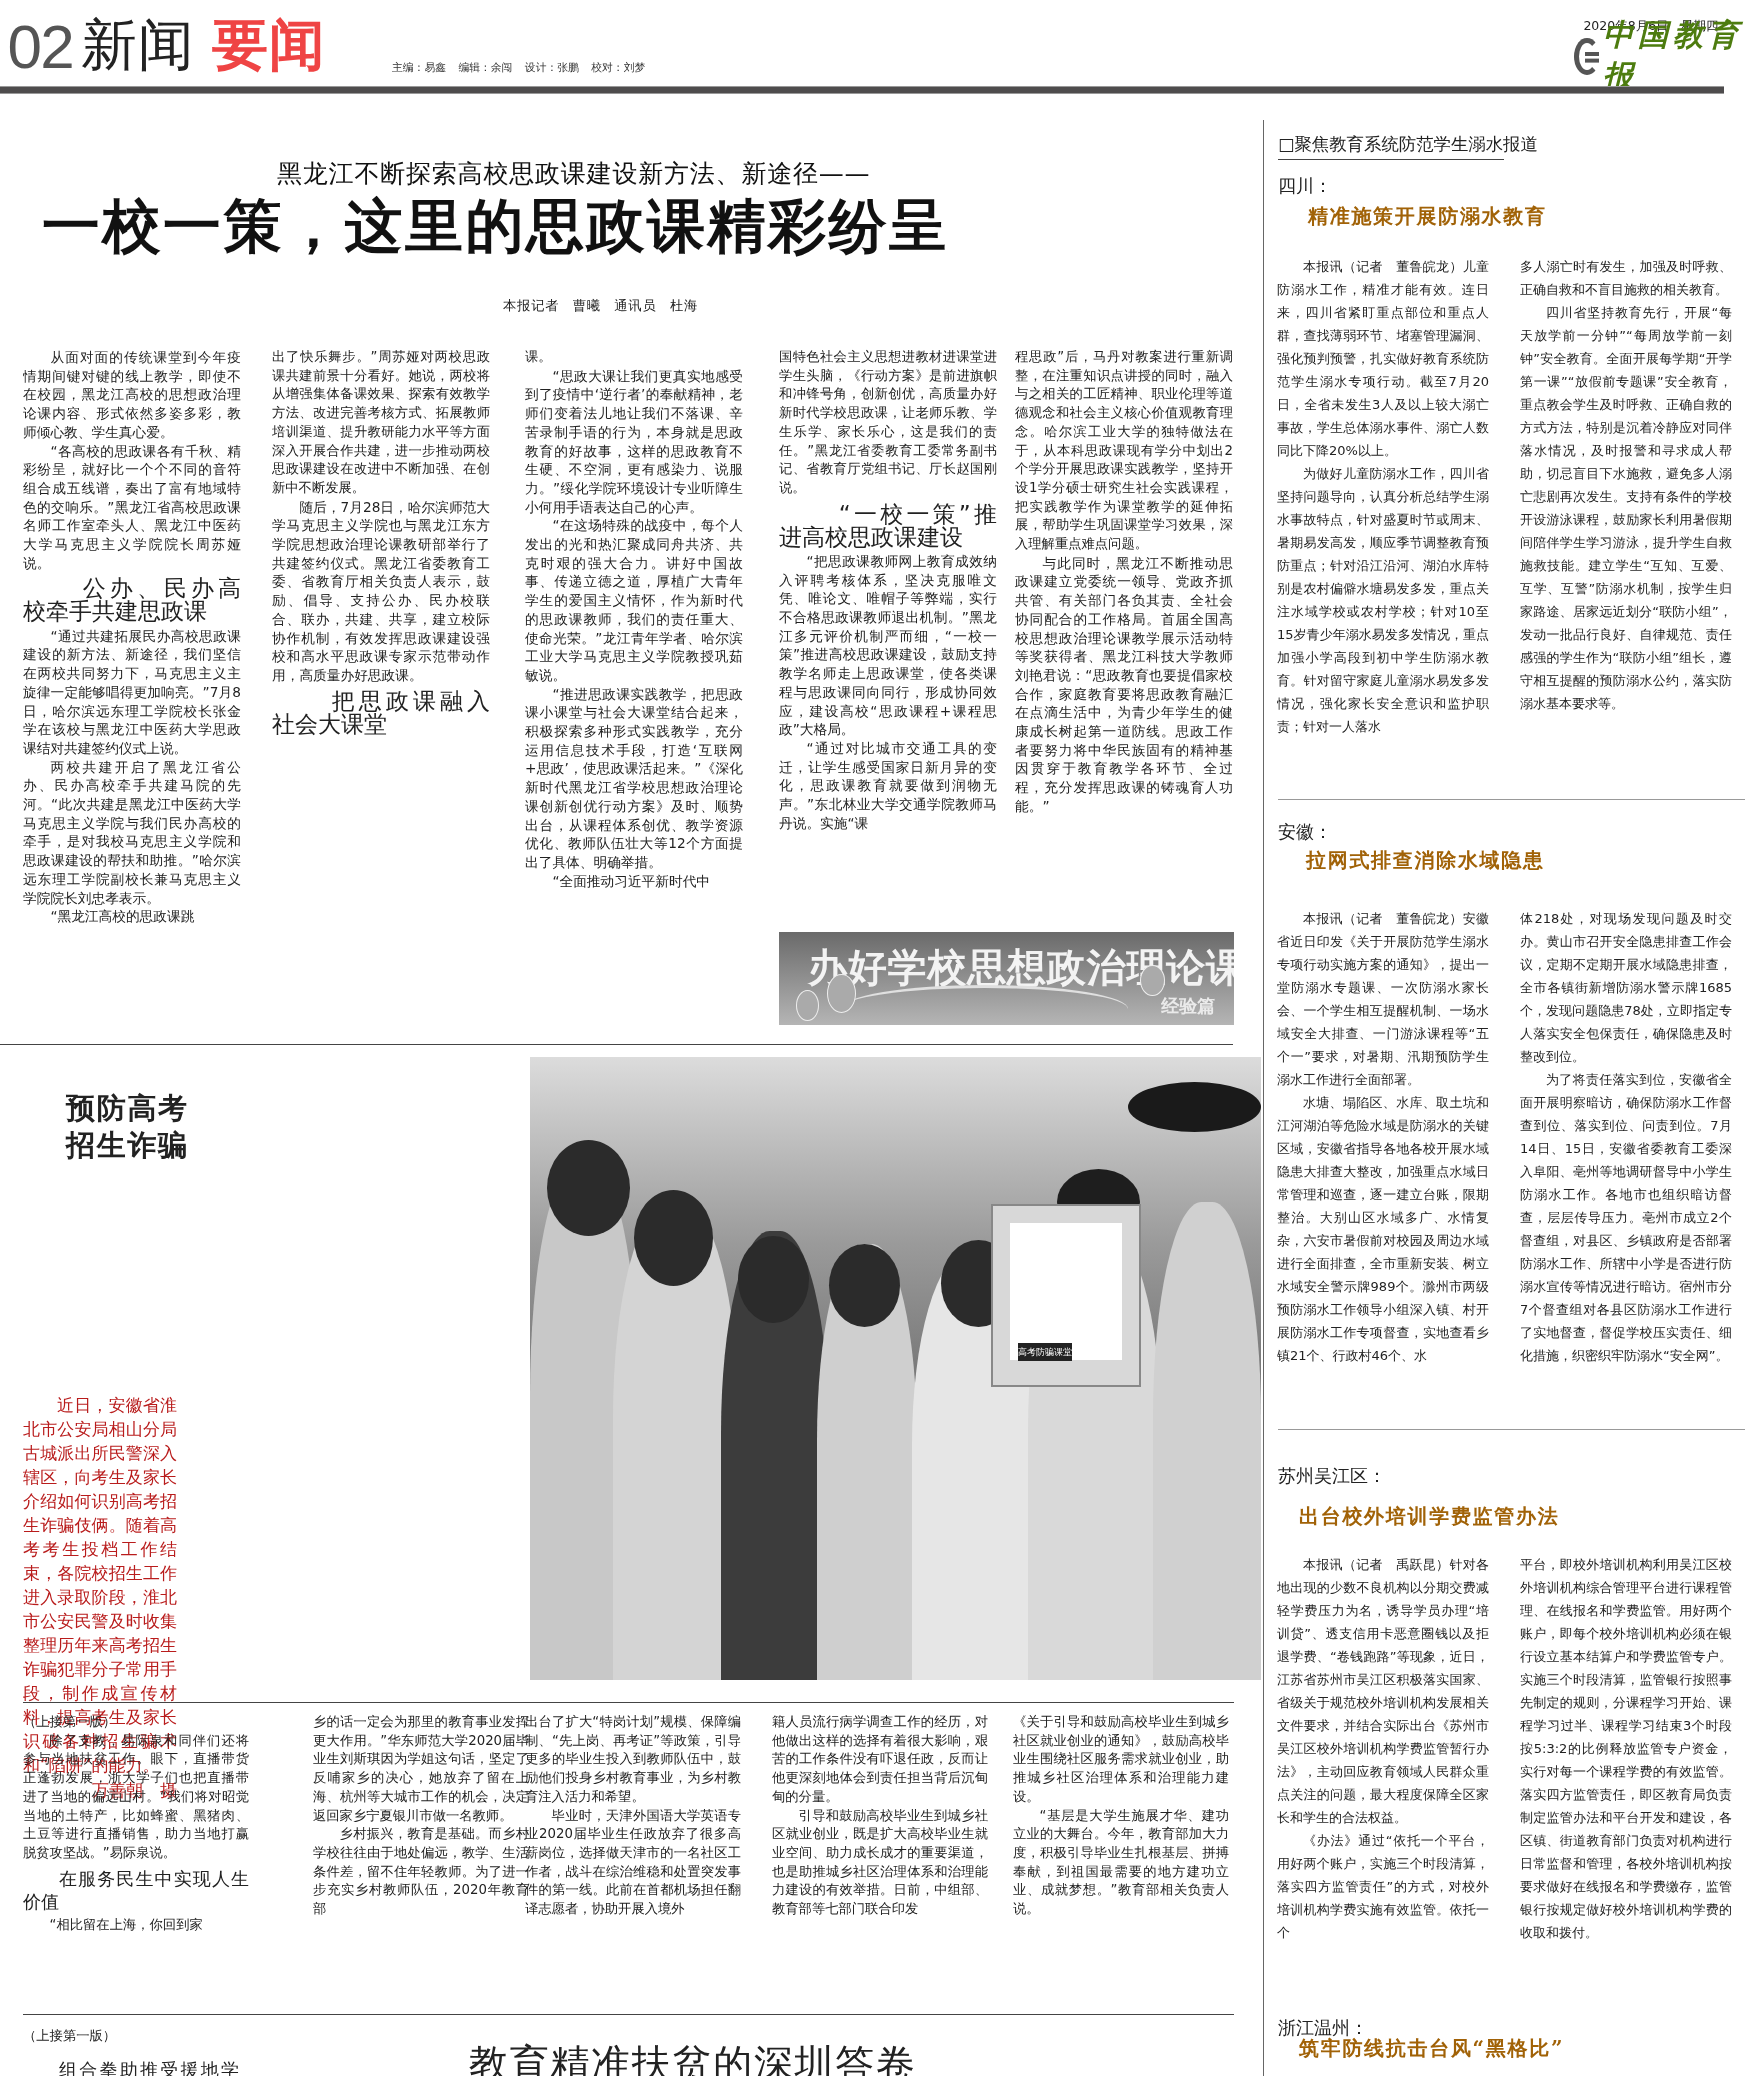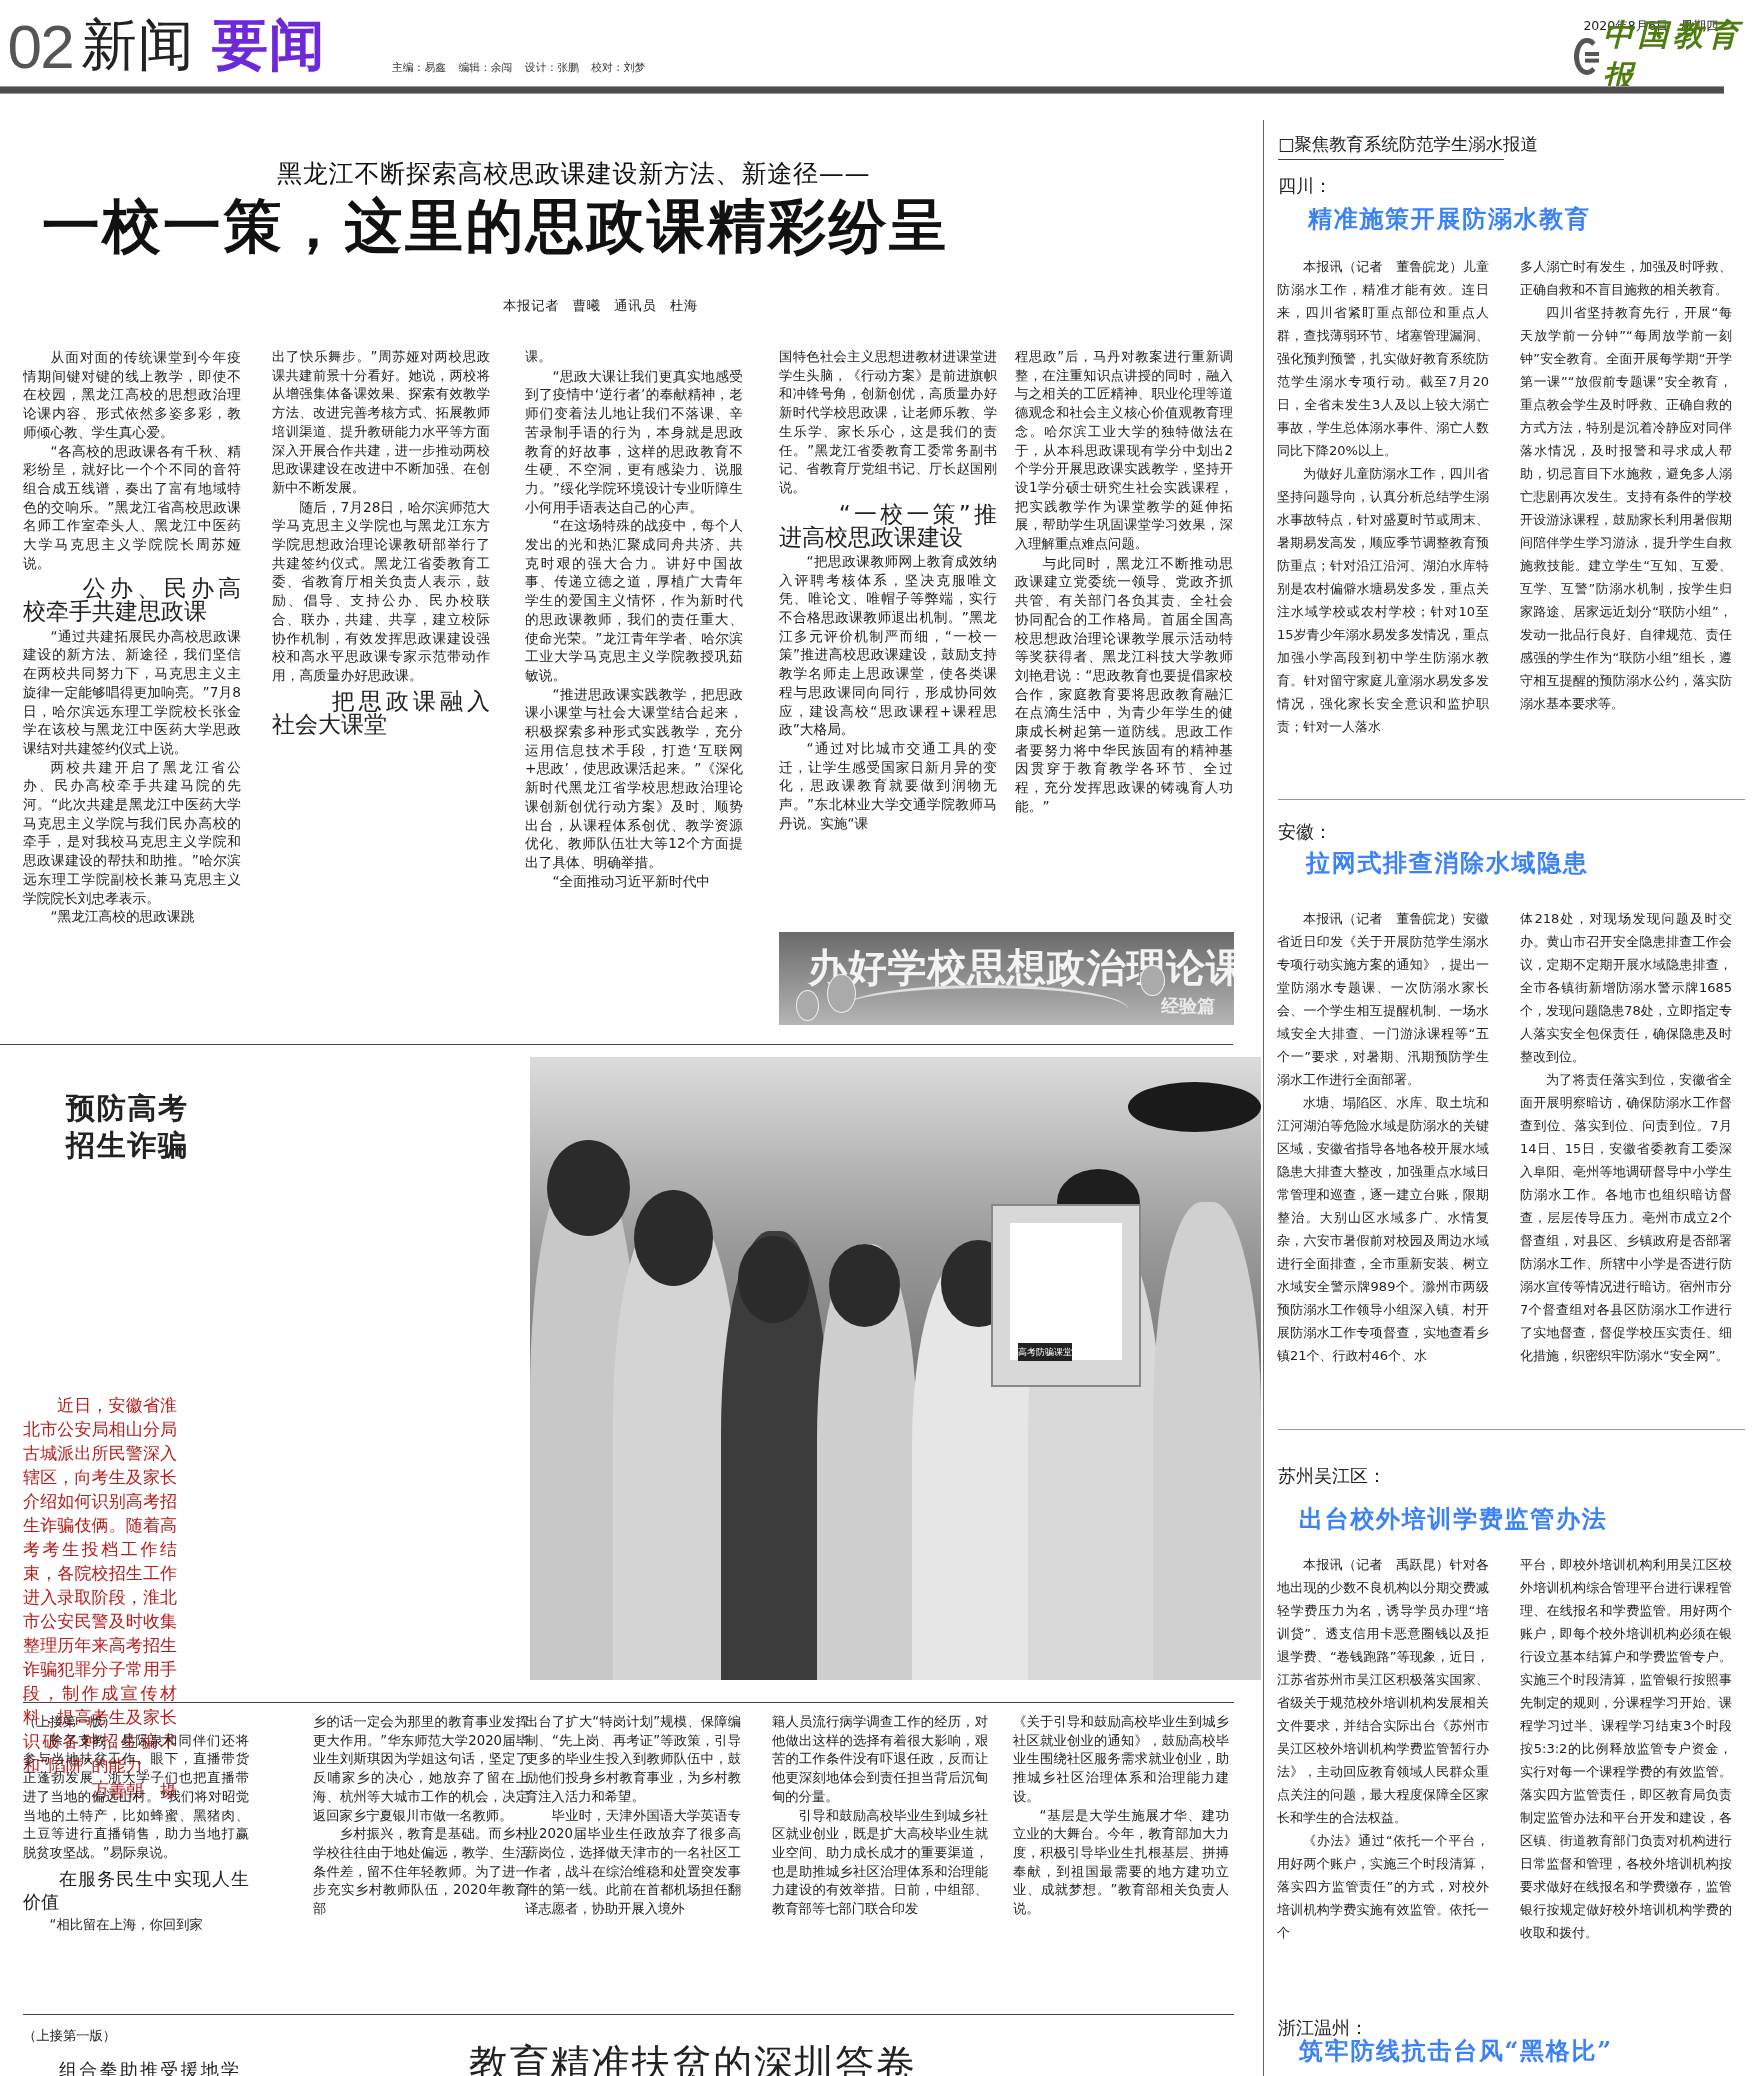--- a/index.html
+++ b/index.html
@@ -4,21 +4,21 @@
 <style>
   * { box-sizing: border-box; margin: 0; padding: 0; }
   html, body { width: 1760px; height: 2544px; background: #fff; overflow: hidden; }
   body { font-family: "DejaVu Sans", "Liberation Sans", sans-serif; color: #222; position: relative; }
 
   .abs { position: absolute; }
 
   
   .mast-num { left: 7.5px; top: 16px; font-size: 62px; color: #555; font-family: "Liberation Sans", sans-serif; letter-spacing: -1.7px; line-height: 1; }
   .mast-sec { left: 81px; top: 17.4px; font-size: 56px; line-height: 1; color: #222; letter-spacing: 0.8px; }
-  .mast-main { left: 212px; top: 17.4px; font-size: 56px; font-weight: bold; line-height: 1; color: #6d28d9; letter-spacing: 0.8px; }
+  .mast-main { left: 212px; top: 17.4px; font-size: 56px; font-weight: bold; line-height: 1; color: #ef4444; letter-spacing: 0.8px; }
   .mast-credits { left: 392px; top: 61px; font-size: 10.8px; color: #333; white-space: nowrap; }
   .mast-credits span { margin-right: 9px; }
   .mast-date { left: 1651px; top: 18px; font-size: 12.5px; color: #222; white-space: nowrap; transform: translateX(-50%); }
   .mast-logo { left: 1574px; top: 33px; width: 174px; height: 46px; display:flex; align-items:center; gap: 3.3px; }
   .mast-logo .emb { width: 29px; height: 37px; border: 5.8px solid #555; border-right-color: transparent; border-radius: 50%; position: relative; }
   .mast-logo .emb:after { content:""; position:absolute; left:5.8px; top:9px; width: 14px; height: 4.2px; background:#555; box-shadow: 0 6.6px 0 #555; }
   .mast-logo .name { font-family: "DejaVu Serif", serif; font-size: 30px; font-weight: bold; color: #4d7c0f; letter-spacing: 5px; font-style: italic; }
   .mast-bar { left: 0; top: 86px; width: 1724px; height: 8.3px; background: #4e4c4d; border-top: 0.8px solid #999; border-bottom: 0.8px solid #999; }
 
   
@@ -52,21 +52,21 @@
   .photo .sign .lbl { position:absolute; left: 25px; top: 137px; width: 54px; background:#222; color:#fff; font-size: 9px; text-align:center; padding: 2.5px 0; }
 
   .photo-title { left: 66px; top: 1090px; font-family: "DejaVu Serif", serif; font-size: 29px; line-height: 37px; font-weight: bold; color: #222; letter-spacing: 1.7px; }
   .photo-caption { left: 23px; top: 1387px; width: 492px; font-size: 17px; line-height: 24px; color: #b91c1c; text-align: justify; }
   .photo-caption p { text-indent: 2em; }
   .photo-credit { text-align: right; margin-top: 0.8px; }
 
   
   .side-label { left: 1278px; top: 132px; font-size: 17.4px; color: #222; white-space: nowrap; border-bottom: 1.2px solid #444; padding-bottom: 3.3px; width: 226px; }
   .region { font-size: 18px; color: #222; white-space: nowrap; }
-  .side-head { font-family: "DejaVu Serif", serif; font-size: 24px; font-weight: bold; color: #3b82f6; white-space: nowrap; letter-spacing: 1.7px; }
+  .side-head { font-family: "DejaVu Serif", serif; font-size: 20px; font-weight: bold; color: #a16207; white-space: nowrap; letter-spacing: 1.7px; }
   .side-col { font-size: 13px; line-height: 23px; color: #222; text-align: justify; overflow: hidden; width: 212px; }
   .side-col p { text-indent: 2em; }
 
   
   .lower-col { font-size: 13.3px; line-height: 18.7px; color: #222; text-align: justify; overflow: hidden; width: 216px; }
   .lower-col p { text-indent: 2em; }
   .lower-col h3 { font-size: 18px; font-weight: normal; line-height: 23px; margin: 4.2px 0 3.3px; text-indent: 2em; }
   .lower-col .cont { text-indent: 0; font-size: 13.3px; }
   .bottom-head { left: 469px; top: 2037px; font-family: "DejaVu Serif", serif; font-size: 39px; color: #222; white-space: nowrap; letter-spacing: 1.7px; }
 </style>

